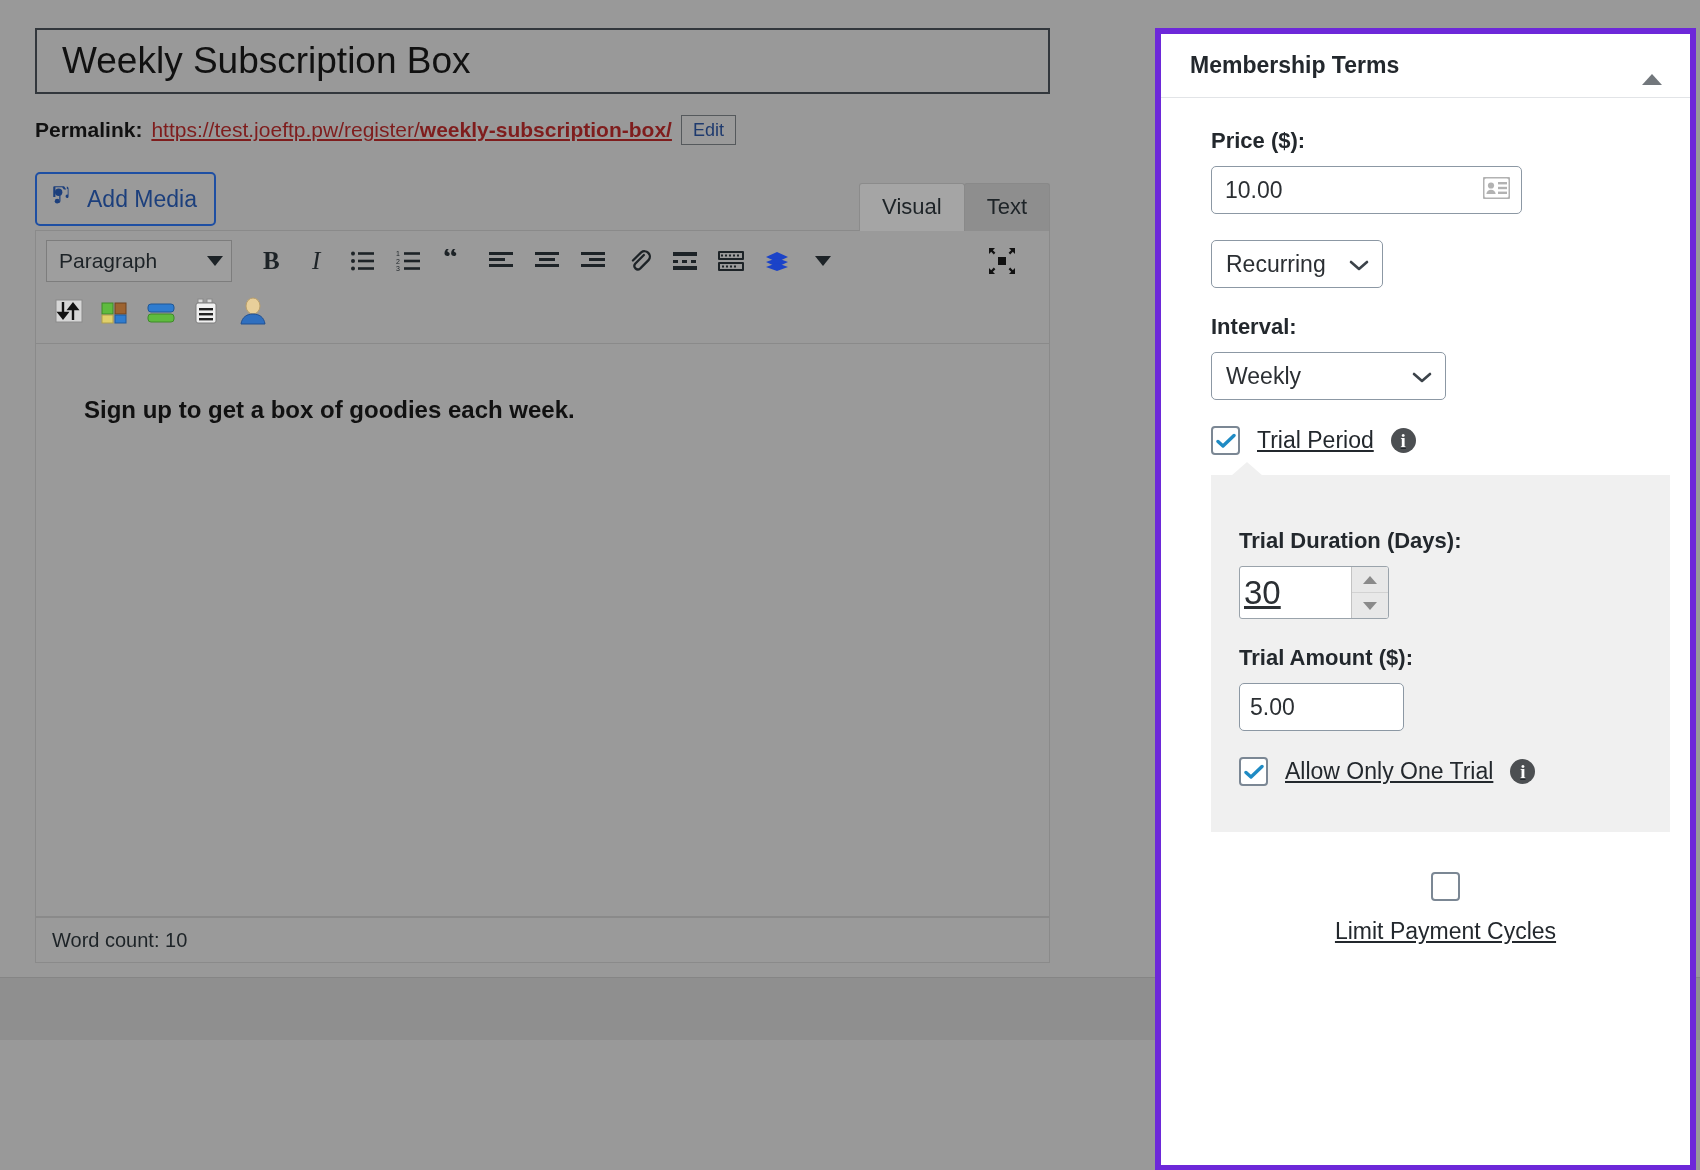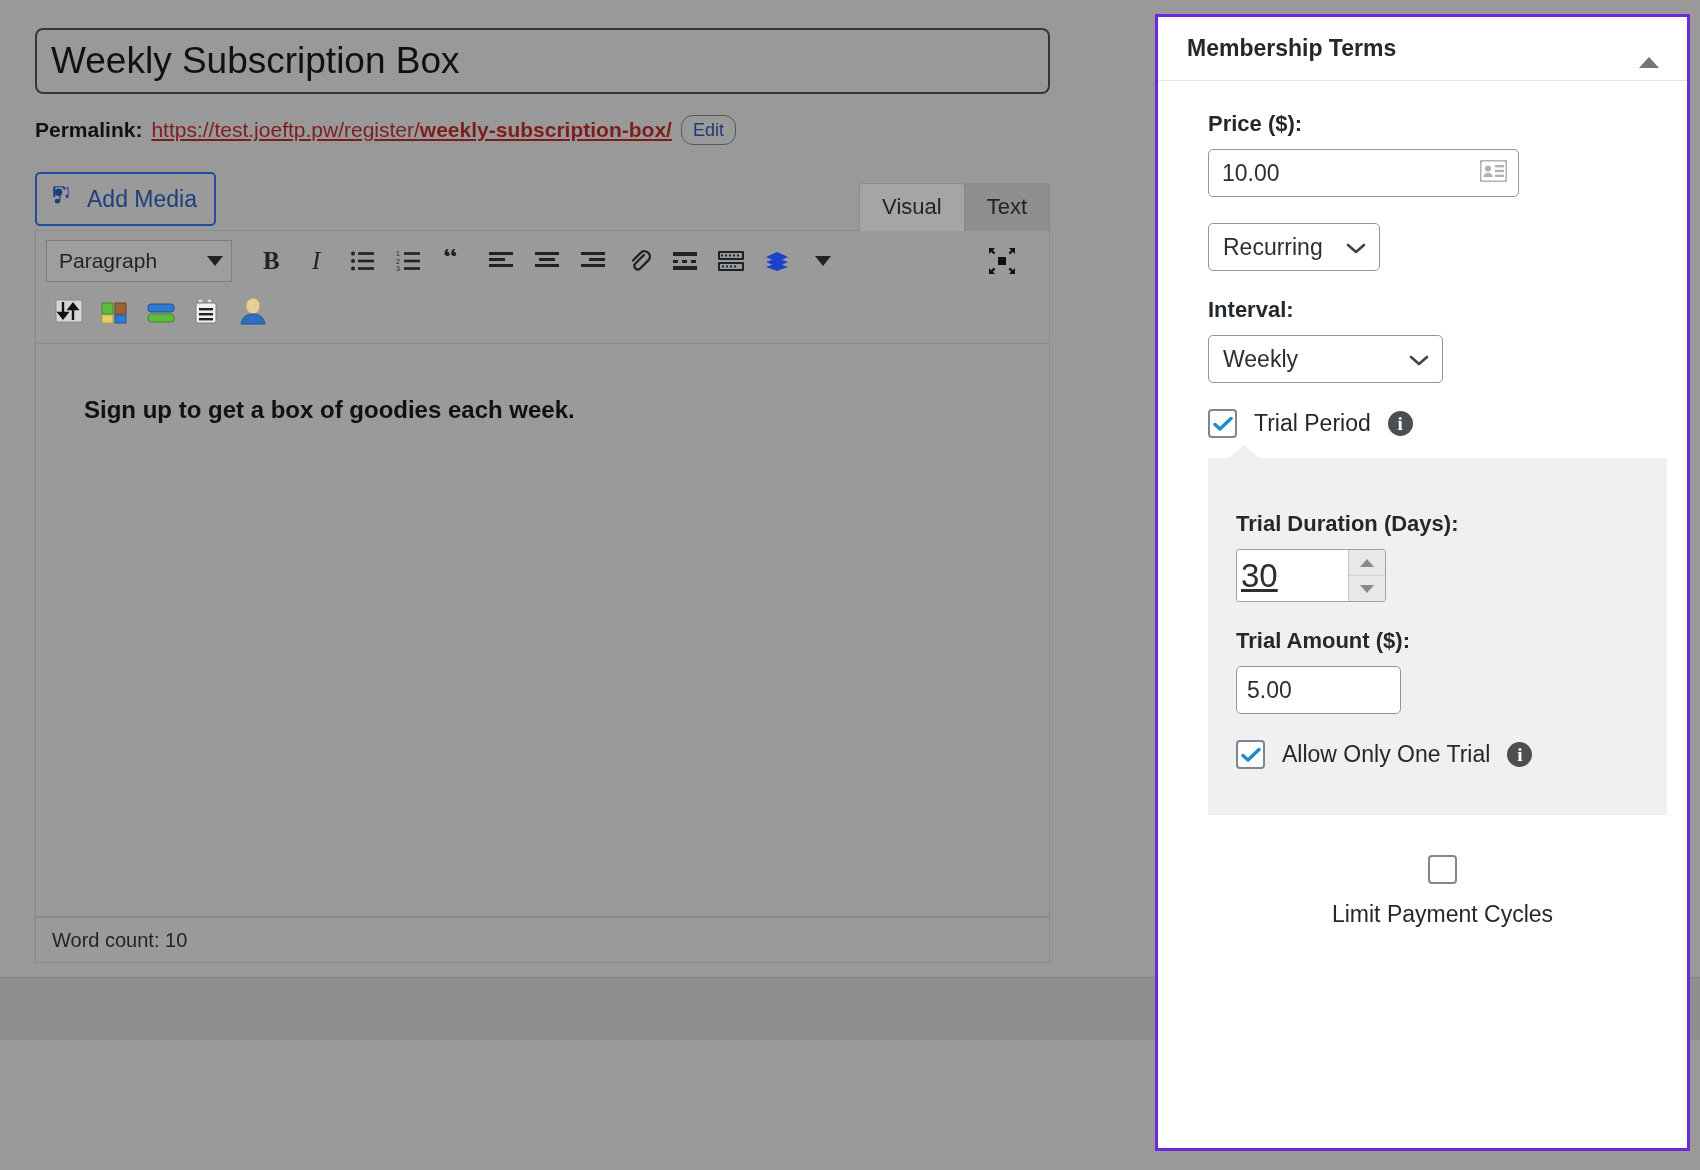--- a/index.html
+++ b/index.html
@@ -11,41 +11,41 @@
     overflow:hidden;
     position:relative;
   }
   
   #editor-column{
     position:absolute; left:35px; top:28px; width:1015px;
   }
   
   #title-input{
     width:1015px; height:66px; box-sizing:border-box;
-    border:2px solid #32373c; border-radius:8px;
+    border:2px solid #32373c; border-radius:0;
     background:#999999; color:#111;
     font-family:"Liberation Sans", sans-serif;
     font-size:37px; font-weight:400;
-    padding:4px 14px; outline:none;
+    padding:4px 25px; outline:none;
   }
   
   #permalink-row{
     margin-top:16px; height:40px;
     display:flex; align-items:center; gap:9px;
     font-size:21px;
   }
   #permalink-label{ font-weight:700; color:#111; }
   #permalink-link{
     color:#7f1d1d; text-decoration:underline; font-weight:400;
   }
   #permalink-slug{ font-weight:700; }
   #permalink-edit-btn{
     font-family:"Liberation Sans", sans-serif;
     font-size:18px; color:#1e3a6e;
-    background:#9a9a9a; border:1px solid #55595c; border-radius:12px;
+    background:#9a9a9a; border:1px solid #55595c; border-radius:0;
     padding:5px 11px; cursor:pointer; line-height:1;
   }
   
   #media-row{
     margin-top:22px; position:relative; height:58px;
   }
   #add-media-btn{
     position:absolute; left:0; top:0;
     display:flex; align-items:center; gap:11px;
     border:2px solid #1e4fa3; border-radius:5px;
@@ -103,22 +103,22 @@
     height:44px; display:flex; align-items:center;
     padding-left:16px; font-size:20px; color:#1d2327;
     background:#9a9a9a; border-top:1px solid #8a8a8a;
   }
   #editor-bottom-strip{
     margin-top:14px; height:62px; background:#8f8f8f;
     border-top:1px solid #858585;
     width:1700px; position:absolute; left:-35px;
   }
   #metabox-outer{
-    position:absolute; left:1155px; top:14px; width:529px; height:1131px;
-    background:#ffffff; border:3px solid #6d28d9;
+    position:absolute; left:1155px; top:28px; width:529px; height:1131px;
+    background:#ffffff; border:6px solid #6d28d9;
   }
   #mb-header{
     height:64px; display:flex; align-items:center; justify-content:space-between;
     padding:0 20px 0 29px; border-bottom:1px solid #e2e4e7;
     box-sizing:border-box;
   }
   #mb-title{ font-size:23px; font-weight:700; color:#23282d; }
   #mb-toggle{ cursor:pointer; padding:8px; }
   .tri-up{
     width:0;height:0;border-left:10px solid transparent;border-right:10px solid transparent;
@@ -146,21 +146,21 @@
     border:1px solid #8c98a4; border-radius:5px; background:#fff;
     display:flex; align-items:center; justify-content:space-between;
     font-size:23px; color:#2b2f33; padding:0 12px 0 14px; cursor:pointer;
     margin-left:50px;
   }
   .chev{ display:block; }
   #billing-select{ width:172px; }
   #interval-select{ width:235px; }
   .gap-24{ height:26px; }
   
-  .cb-row{ display:flex; align-items:center; gap:17px; }
+  .cb-row{ display:flex; align-items:center; gap:17px;text-decoration:underline; }
   .cbx{
     width:29px;height:29px;box-sizing:border-box;
     border:2px solid #7b8794; border-radius:4px; background:#fff;
     display:flex; align-items:center; justify-content:center; cursor:pointer;
     flex:none;
   }
   .cb-label{ font-size:23px; color:#23282d; }
   .info-i{
     width:25px;height:25px;border-radius:50%;background:#4c4f52;color:#fff;
     display:flex;align-items:center;justify-content:center;

